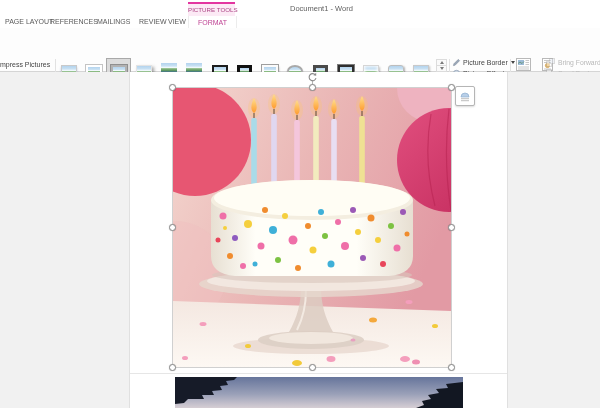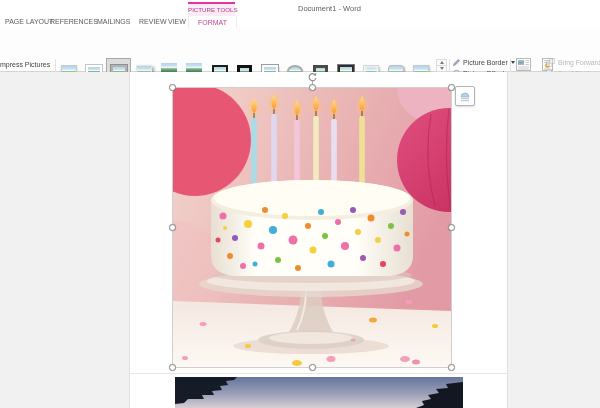--- a/index.html
+++ b/index.html
@@ -1,21 +1,21 @@
 <!DOCTYPE html>
 <html><head>
 <meta charset="utf-8">
 <style>
   html,body{margin:0;padding:0;}
   body{font-family:"Liberation Sans",sans-serif;background:#e8e8e8;}
   .screen{position:relative;width:600px;height:408px;overflow:hidden;background:#f2f2f2;}
 
   
   .titlebar{position:absolute;left:0;top:0;width:600px;height:16px;background:#ffffff;}
-  .app-title{position:absolute;left:298px;top:4px;font-size:7.5px;color:#5f5f5f;white-space:nowrap;}
+  .app-title{position:absolute;left:290px;top:4px;font-size:7.5px;color:#5f5f5f;white-space:nowrap;}
   .tabrow{position:absolute;left:0;top:16px;width:600px;height:12px;background:#ffffff;}
   .tab{position:absolute;top:2px;font-size:7px;color:#595959;white-space:nowrap;cursor:default;}
   .tab:nth-of-type(1){left:5px;}
   .tab:nth-of-type(2){left:50px;}
   .tab:nth-of-type(3){left:97px;}
   .tab:nth-of-type(4){left:139px;}
   .tab:nth-of-type(5){left:168px;}
   .ctx-badge{position:absolute;left:188px;top:2px;width:47px;height:12px;background:#fceaf5;border-top:2px solid #e335a0;
              font-size:6.2px;color:#ad4586;text-align:center;line-height:12px;white-space:nowrap;}
   .format-tab{position:absolute;left:188px;top:16px;width:47px;height:13px;background:#ffffff;

